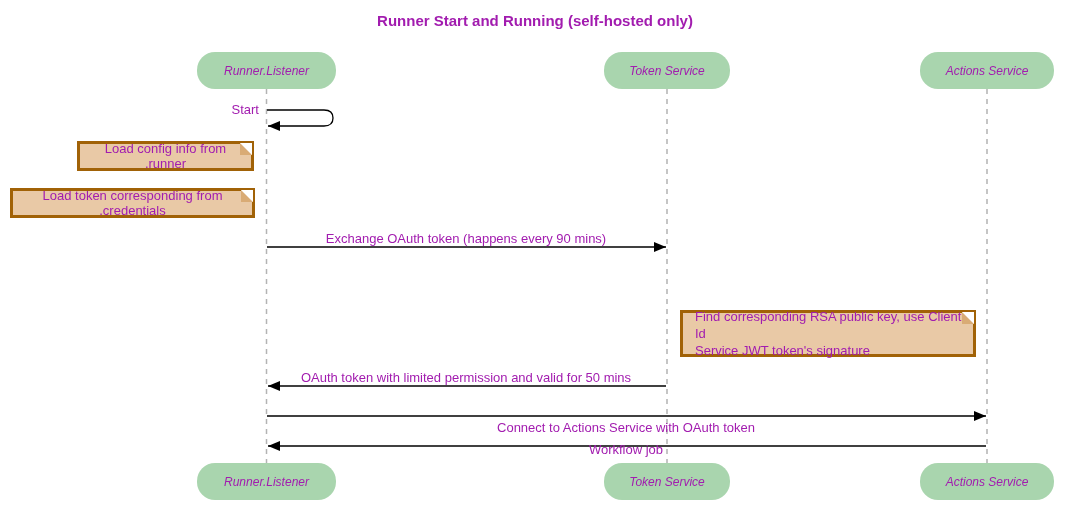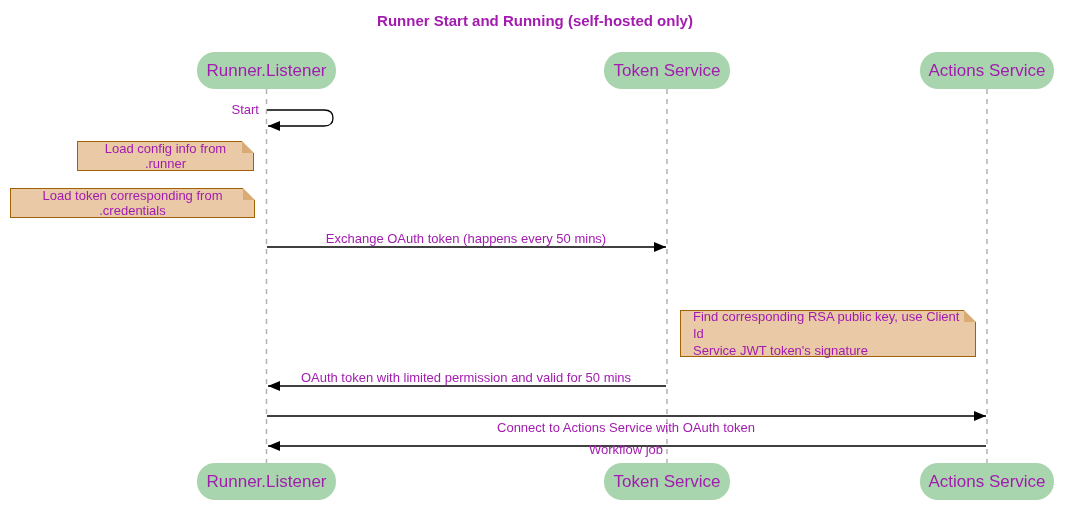--- a/index.html
+++ b/index.html
@@ -13,34 +13,35 @@
   }
   .title{
     position:absolute;top:12px;left:0;width:100%;
     text-align:center;font-size:15px;font-weight:bold;
   }
   .participant{
     position:absolute;height:37px;
     background:#A9D5AE;
     border-radius:18px;
     display:flex;align-items:center;justify-content:center;
-    font-size:17px;
+    font-size:12px;
     box-sizing:border-box;
     z-index:3;
+    font-style:italic;
   }
   .msg-label{
     position:absolute;height:14px;line-height:14px;
     font-size:13px;white-space:nowrap;z-index:2;
   }
   .msg-label.centered{transform:translateX(-50%);}
   .msg-label.right-aligned{text-align:right;}
   .note{
     position:absolute;
     background:#E9C9A6;
-    border:1px solid #a16207;
+    border:3px solid #a16207;
     box-sizing:border-box;
     font-size:13px;
     display:flex;align-items:center;justify-content:center;
     text-align:center;
     z-index:2;
     padding:2px 6px;
   }
   .note::before{
     content:"";position:absolute;top:-1px;right:-1px;
     width:0;height:0;border-style:solid;
@@ -94,21 +95,21 @@
     <span>Runner.Listener</span>
   </div>
   <div class="participant" style="left:604px;top:463px;width:126px;">
     <span>Token Service</span>
   </div>
   <div class="participant" style="left:920px;top:463px;width:134px;">
     <span>Actions Service</span>
   </div>
 
   <div class="msg-label right-aligned" style="right:811px;top:103px;">Start</div>
-  <div class="msg-label centered" style="left:466px;top:232px;">Exchange OAuth token (happens every 50 mins)</div>
+  <div class="msg-label centered" style="left:466px;top:232px;">Exchange OAuth token (happens every 90 mins)</div>
   <div class="msg-label centered" style="left:466px;top:371px;">OAuth token with limited permission and valid for 50 mins</div>
   <div class="msg-label centered" style="left:626px;top:421px;">Connect to Actions Service with OAuth token</div>
   <div class="msg-label centered" style="left:626px;top:443px;">Workflow job</div>
 
   <div class="note" style="left:77px;top:141px;width:177px;height:30px;">
     <span>Load config info from .runner</span>
   </div>
   <div class="note" style="left:10px;top:188px;width:245px;height:30px;">
     <span>Load token corresponding from .credentials</span>
   </div>

